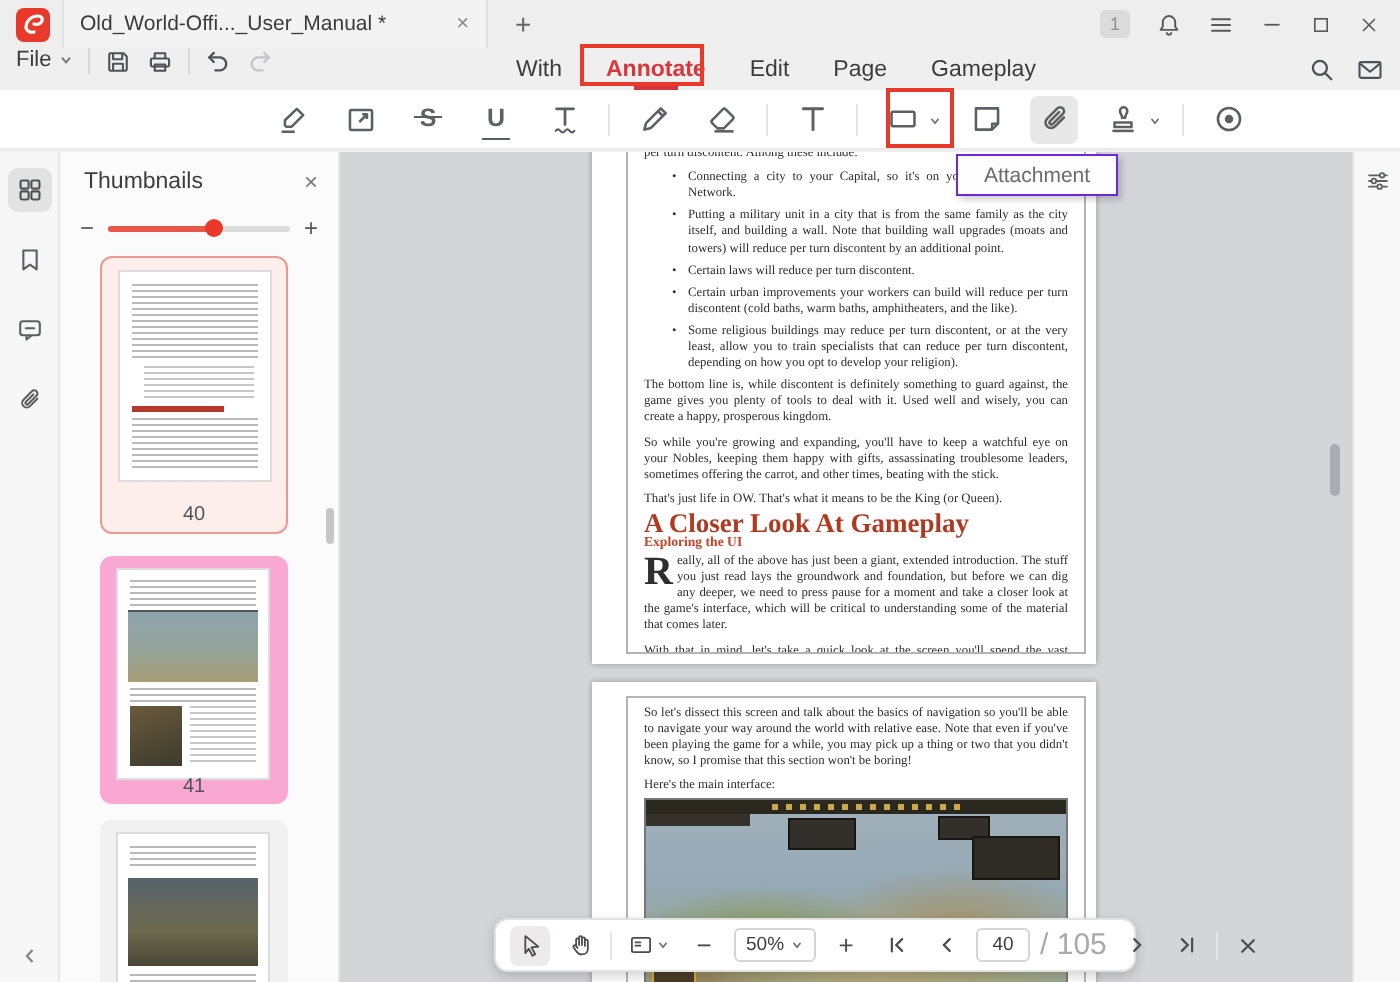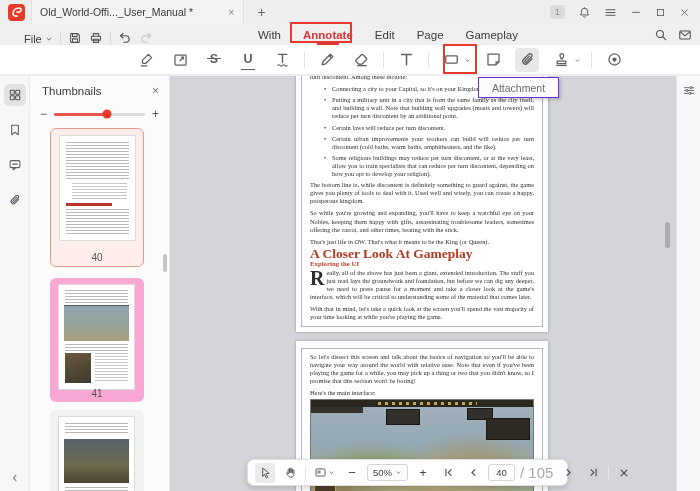--- a/index.html
+++ b/index.html
@@ -13,21 +13,21 @@
   .doc-tab { height:24px; display:flex; align-items:center; margin-left:6px; padding:0 8px; background:#f4f3f3; border-left:1px solid #e2e1e1; border-right:1px solid #e2e1e1;gap:29px; }
   .doc-tab .t-title { font-size:10.5px; color:#3b3b3b; white-space:nowrap; }
   .doc-tab .t-close { font-size:11px; color:#8a8a8a; margin-left:6px; cursor:default; }
   .newtab { font-size:14px; color:#666; margin-left:10px; width:16px; text-align:center; }
   .tb-right { margin-left:auto; display:flex; align-items:center; gap:13px; padding-right:10px; }
   .badge { min-width:15px; height:14px; background:#dcdbdb; border-radius:3px; color:#8f8f8f; font-size:9px; display:flex; align-items:center; justify-content:center; padding:0 3px; }
   .winbtn { color:#5a5a5a; display:flex; align-items:center; }
 
   
   .menubar { position:absolute; left:0; top:24px; width:700px; height:21px; background:#f0efef; }
-  .mb-left { position:absolute; left:24px; top:0; height:21px; display:flex; align-items:flex-end; gap:7px; }
+  .mb-left { position:absolute; left:8px; top:0; height:21px; display:flex; align-items:flex-start; gap:7px; }
   .file-btn { display:flex; align-items:center; gap:3px; font-size:11px; color:#3c3c3c; }
   .vdiv { width:1px; height:13px; background:#d9d8d8; }
   .mb-tabs { position:absolute; left:258px; top:0; height:21px; display:flex; align-items:center; gap:22px; }
   .mb-tab { font-size:11.5px; color:#3c3c3c; position:relative; }
   .mb-tab.active { color:#d9363b; font-weight:bold; }
   .mb-tab.active::after { content:""; position:absolute; left:50%; transform:translateX(-50%); bottom:-4px; width:22px; height:2px; background:#d9363b; }
   .mb-right { position:absolute; right:8px; top:0; height:21px; display:flex; align-items:center; gap:10px; }
 
   
   .anno-toolbar { position:absolute; left:0; top:45px; width:700px; height:30px; background:#fff; border-bottom:1px solid #ebebeb; display:flex; align-items:center; justify-content:center; gap:10px; padding-left:60px; }
@@ -71,21 +71,21 @@
   .mini-lines { background:repeating-linear-gradient(to bottom,#b9b9b9 0 1px, transparent 1px 3px); }
   .thumb-label { position:absolute; left:0; bottom:3px; width:100%; text-align:center; font-size:10px; color:#555; }
   .mini-map { background:linear-gradient(180deg,#8fa3ae 0%,#95a498 55%,#a89f79 100%); border-top:1px solid #555; }
   .tp-scroll { position:absolute; right:2px; top:178px; width:4px; height:18px; background:#c6c6c6; border-radius:2px; }
 
   
   .doc-area { flex:1; background:#d3d5d9; position:relative; overflow:hidden; }
   .page { position:absolute; left:126px; width:252px; background:#fff; box-shadow:0 0 3px rgba(0,0,0,.3); }
   .page1 { top:-14px; height:270px; }
   .page2 { top:265px; height:160px; }
-  .pframe { position:absolute; left:5px; right:5px; border:1px solid #b5b5b5; overflow:hidden; }
+  .pframe { position:absolute; left:17px; right:5px; border:1px solid #b5b5b5; overflow:hidden; }
   .p1frame { top:-6px; bottom:5px; padding:8px 8px 0 8px; }
   .p2frame { top:7px; bottom:-4px; padding:4px 8px 0 8px; }
   .doc-text { font-family:"Liberation Serif", serif; font-size:6.4px; line-height:8.1px; color:#2e2e2e; text-align:justify; }
   .doc-text p { margin-bottom:4px; }
   .bullets { padding-left:14px; }
   .bullets .b { position:relative; padding-left:8px; margin-bottom:3px; }
   .bullets .b::before { content:"•"; position:absolute; left:0; top:0; }
   .doc-h1 { font-family:"Liberation Serif", serif; font-size:13.5px; font-weight:bold; color:#b0391f; margin:3px 0 2px 0; }
   .doc-h2 { font-family:"Liberation Serif", serif; font-size:6.8px; font-weight:bold; color:#c0452a; margin-bottom:1px; }
   .dropcap { float:left; font-family:"Liberation Serif", serif; font-size:20px; line-height:16px; font-weight:bold; margin:1px 2px 0 0; }

